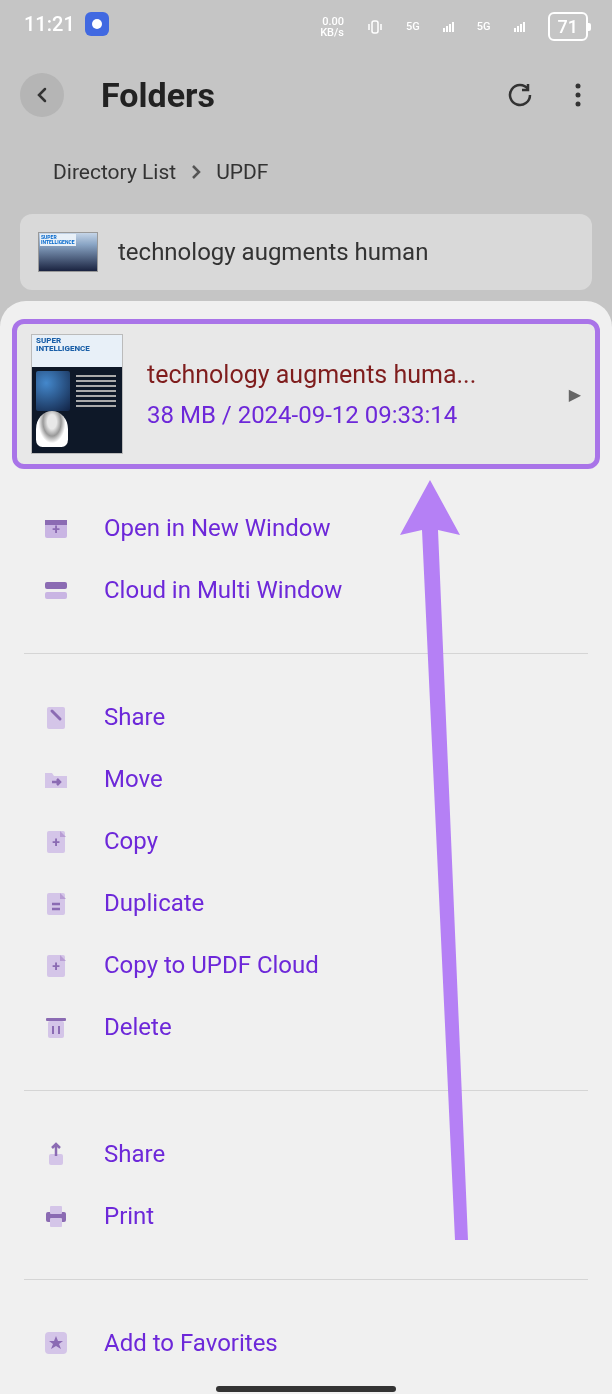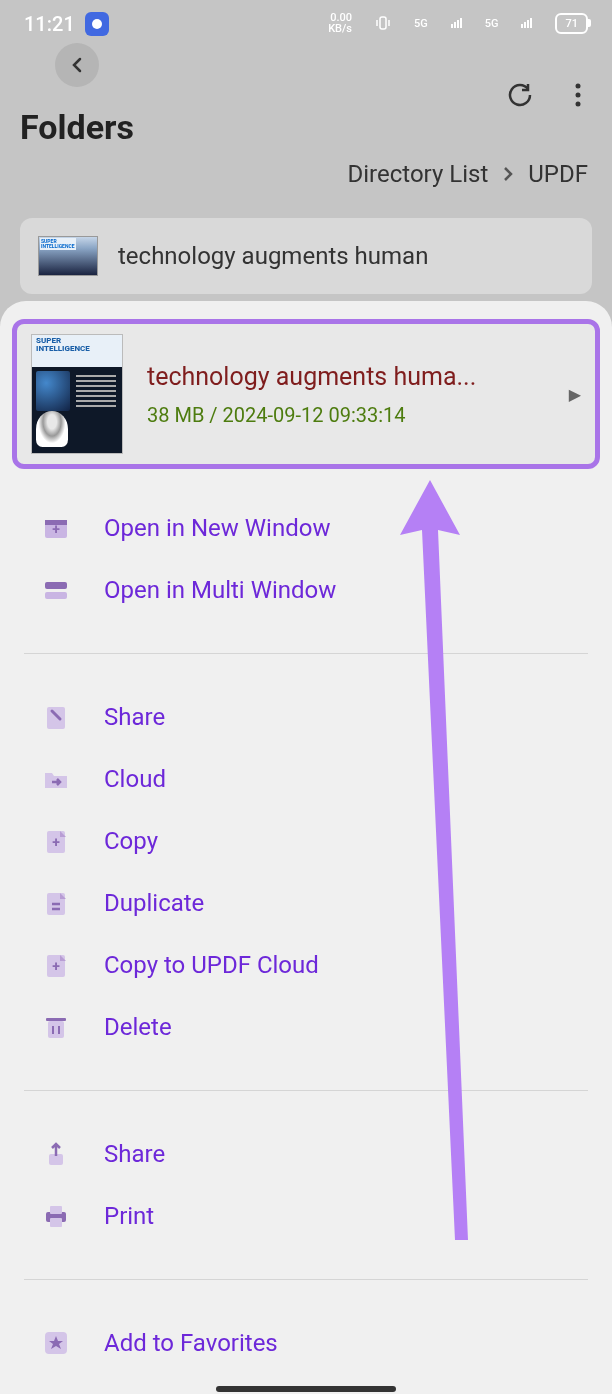--- a/index.html
+++ b/index.html
@@ -36,21 +36,21 @@
       display: flex;
       align-items: center;
       gap: 23px;
       font-size: 11px;
     }
     .kbs { text-align: right; line-height: 1; }
     .battery {
       border: 2px solid #fff;
       border-radius: 6px;
       padding: 2px 8px;
-      font-size: 11px;
+      font-size: 18px;
       position: relative;
     }
     .battery::after {
       content: '';
       position: absolute;
       right: -5px;
       top: 50%;
       transform: translateY(-50%);
       width: 3px;
       height: 8px;
@@ -59,21 +59,21 @@
     }
     
     
     .header {
       height: 70px;
       display: flex;
       align-items: center;
       padding: 0 20px;
       justify-content: space-between;
     }
-    .header-left { display: flex; align-items: center; gap: 20px; flex-direction: column; }
+    .header-left { display: flex; align-items: center; gap: 37px; }
     .back-btn {
       width: 44px; height: 44px;
       border-radius: 50%;
       background: #b5b5b5;
       display: flex;
       align-items: center;
       justify-content: center;
       font-size: 24px;
       color: #333;
     }
@@ -86,27 +86,26 @@
     .refresh-icon, .more-icon {
       width: 28px; height: 28px;
       color: #333;
       display: flex;
       align-items: center;
       justify-content: center;
     }
     
     
     .breadcrumb {
-      padding: 30px 24px 20px;
+      padding: 30px 53px 20px;
       display: flex;
       align-items: center;
       gap: 14px;
-      font-size: 24px;
+      font-size: 21px;
       color: #333;
-      justify-content: flex-end;
     }
     
     
     .bg-file {
       margin: 10px 20px;
       background: #d9d9d9;
       border-radius: 12px;
       padding: 18px;
       display: flex;
       align-items: center;
@@ -205,22 +204,22 @@
       background: #aaa;
       margin-bottom: 3px;
     }
     .file-info { flex: 1; }
     .file-name {
       font-size: 25px;
       color: #7f1d1d;
       margin-bottom: 12px;
     }
     .file-meta {
-      font-size: 20px;
-      color: #4d7c0f;
+      font-size: 24px;
+      color: #6d28d9;
     }
     .caret {
       color: #666;
       font-size: 16px;
     }
     
     
     .menu-section {
       padding: 20px 0;
     }
@@ -392,21 +391,21 @@
       </div>
       <span class="menu-label">Open in New Window</span>
     </div>
     <div class="menu-item">
       <div class="menu-icon">
         <svg width="28" height="28" viewBox="0 0 28 28">
             <rect x="3" y="6" width="22" height="7" rx="2" fill="#8b6bb3"></rect>
             <rect x="3" y="16" width="22" height="7" rx="2" fill="#c9b5e3"></rect>
           </svg>
       </div>
-      <span class="menu-label">Open in Multi Window</span>
+      <span class="menu-label">Cloud in Multi Window</span>
     </div>
   </div>
 
   <div class="divider"></div>
 
   <div class="menu-section">
     <div class="menu-item">
       <div class="menu-icon">
         <svg width="28" height="28" viewBox="0 0 28 28">
             <rect x="5" y="4" width="18" height="22" rx="2" fill="#d4c5e8"></rect>
@@ -415,21 +414,21 @@
       </div>
       <span class="menu-label">Share</span>
     </div>
     <div class="menu-item">
       <div class="menu-icon">
         <svg width="28" height="28" viewBox="0 0 28 28">
             <path d="M3 8 L10 8 L12 11 L25 11 L25 23 L3 23 Z" fill="#d4c5e8"></path>
             <path d="M10 17 L18 17 M15 14 L18 17 L15 20" stroke="#8b6bb3" stroke-width="2.5" fill="none"></path>
           </svg>
       </div>
-      <span class="menu-label">Cloud</span>
+      <span class="menu-label">Move</span>
     </div>
     <div class="menu-item">
       <div class="menu-icon">
         <svg width="28" height="28" viewBox="0 0 28 28">
             <rect x="5" y="4" width="18" height="22" rx="2" fill="#d4c5e8"></rect>
             <path d="M18 4 L18 10 L24 10" fill="#b89dd4"></path>
             <text x="14" y="20" font-size="14" fill="#8b6bb3" text-anchor="middle" font-weight="bold">+</text>
           </svg>
       </div>
       <span class="menu-label">Copy</span>

